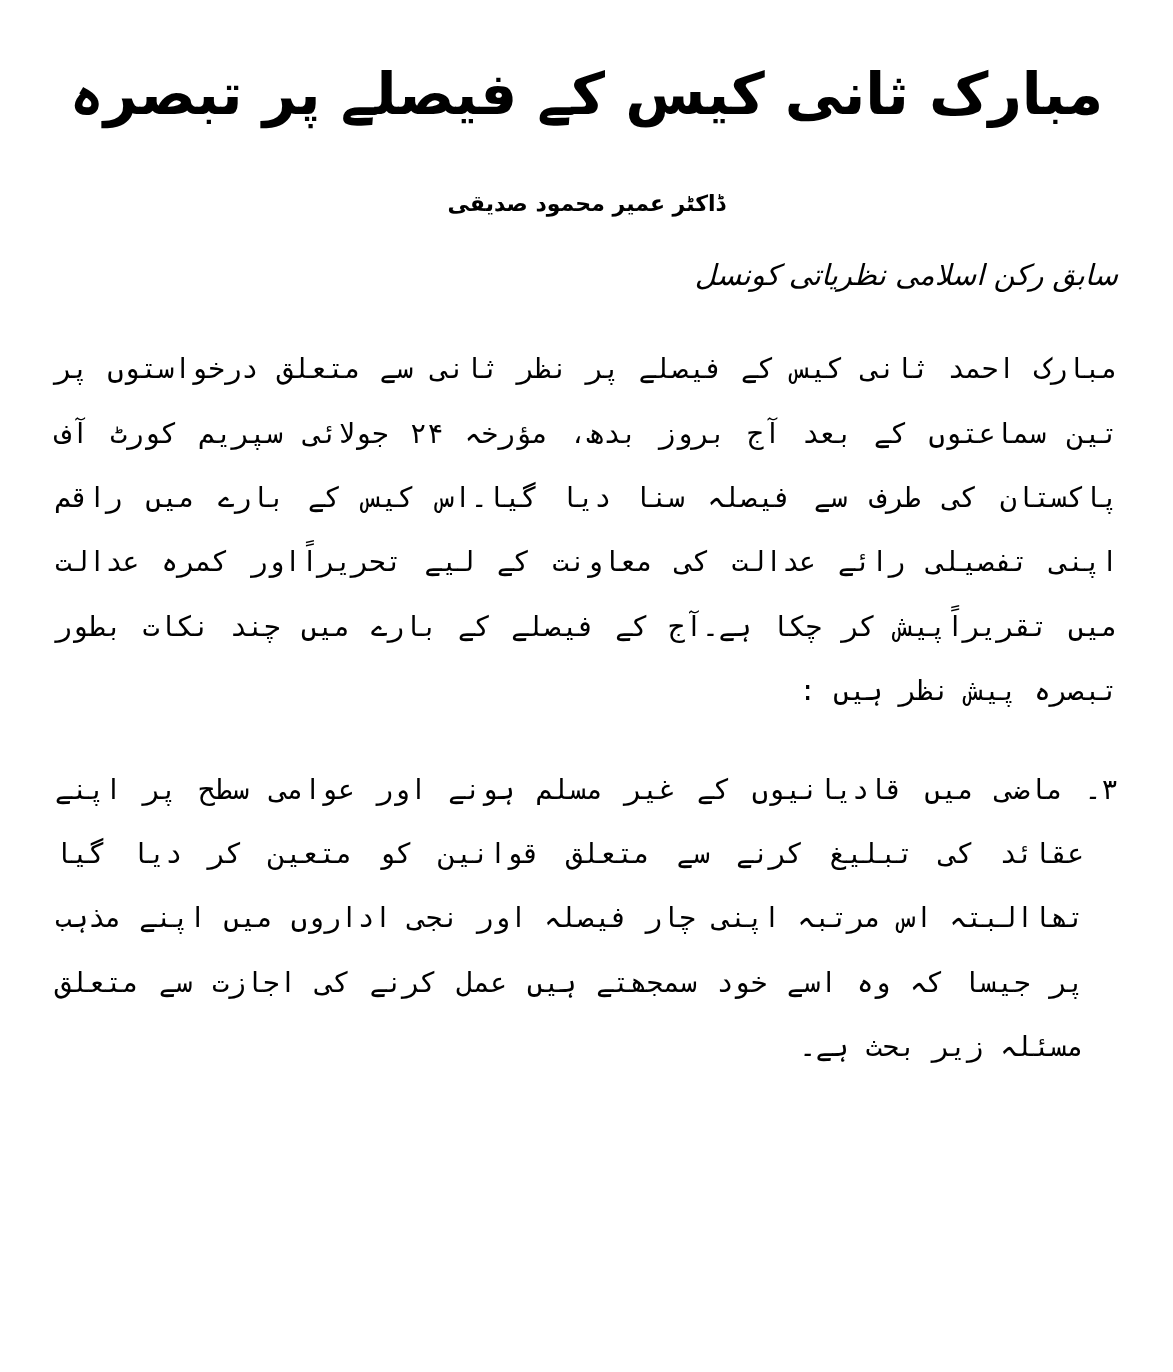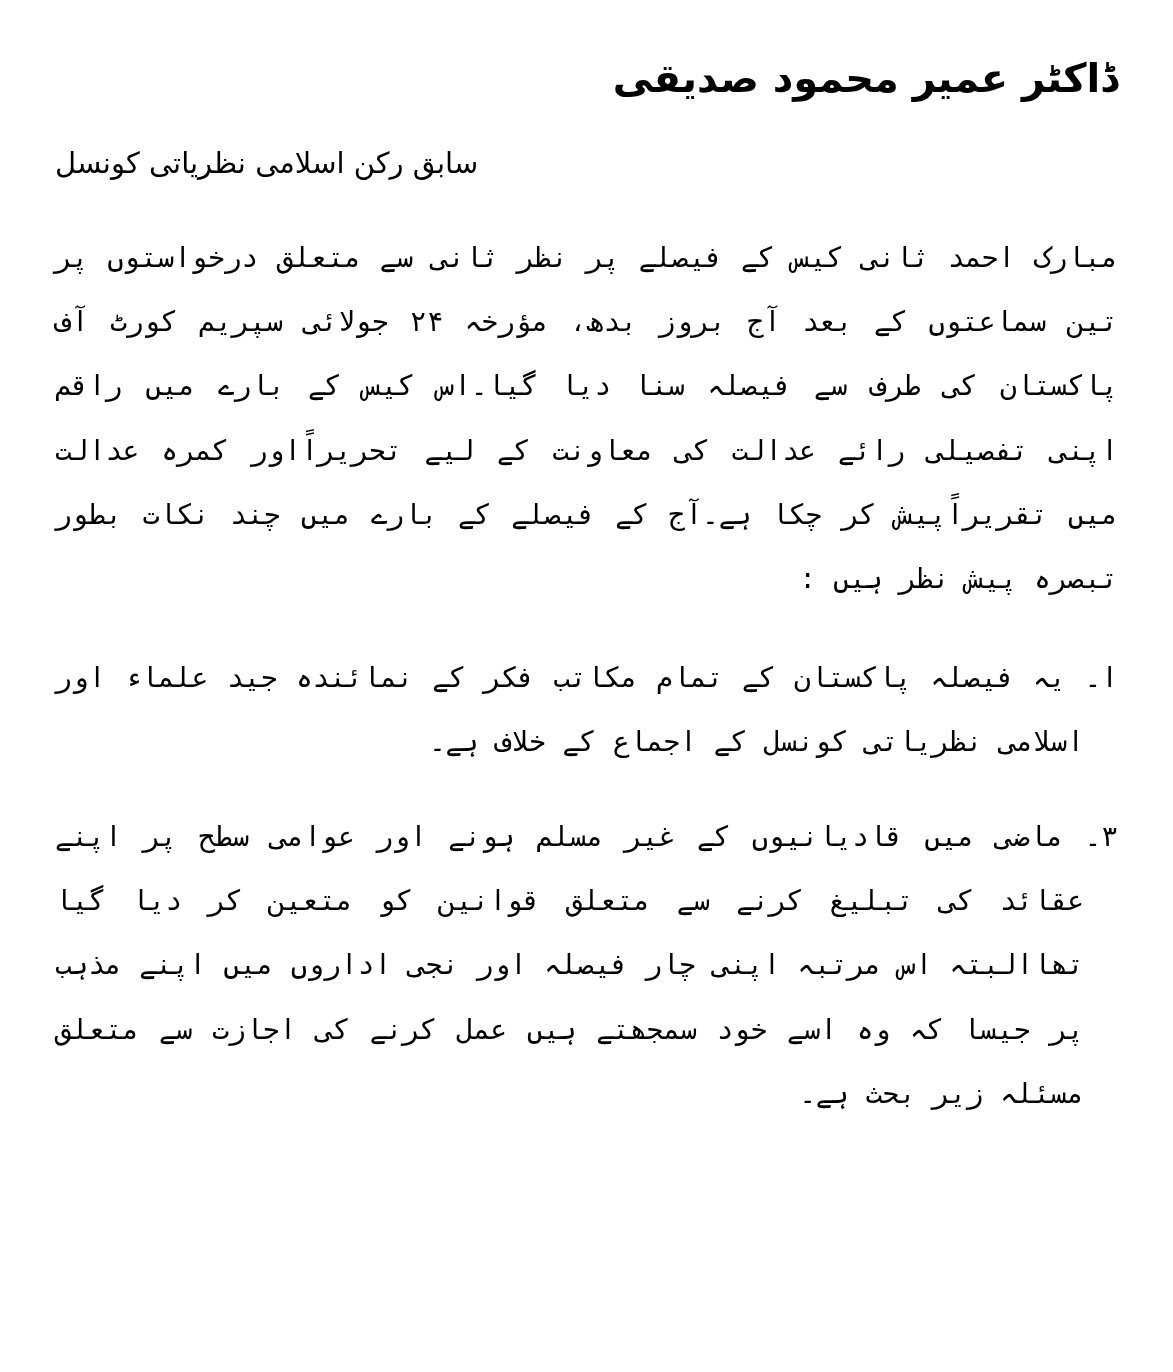--- a/index.html
+++ b/index.html
@@ -22,32 +22,33 @@
   }
   .title {
     font-size: 58px;
     font-weight: bold;
     text-align: center;
     margin: 0 0 46px 0;
     line-height: 1.6;
     letter-spacing: 0;
   }
   .byline {
-    font-size: 40px;
+    font-size: 22px;
     font-weight: bold;
-    text-align: right;
+    text-align: center;
     margin: 0 0 34px 0;
     line-height: 1.5;
   }
   .byline-role {
     font-size: 29px;
     font-weight: normal;
-    text-align: left;
+    text-align: right;
     margin: 0 0 42px 0;
     line-height: 1.5;
+    font-style: italic;
   }
   p.body-par {
     font-size: 28px;
     line-height: 2.3;
     text-align: justify;
     margin: 0 0 30px 0;
     font-family: Liberation Mono, monospace;
   }
   p.intro {
     margin-bottom: 34px;
@@ -59,25 +60,25 @@
   }
   .point-number {
     font-weight: normal;
   }
 </style>
 </head>
 <body>
 
 <div class="page">
 
+  <h1 class="title">مبارک ثانی کیس کے فیصلے پر تبصرہ</h1>
 
   <div class="byline">ڈاکٹر عمیر محمود صدیقی</div>
 
   <div class="byline-role">سابق رکن اسلامی نظریاتی کونسل</div>
 
   <p class="body-par intro">مبارک احمد ثانی کیس کے فیصلے پر نظر ثانی سے متعلق درخواستوں پر تین سماعتوں کے بعد آج بروز بدھ، مؤرخہ ۲۴ جولائی سپریم کورٹ آف پاکستان کی طرف سے فیصلہ سنا دیا گیا۔اس کیس کے بارے میں راقم اپنی تفصیلی رائے عدالت کی معاونت کے لیے تحریراًاور کمرہ عدالت میں تقریراًپیش کر چکا ہے۔آج کے فیصلے کے بارے میں چند نکات بطور تبصرہ پیش نظر ہیں :</p>
 
-  <p class="body-par point"><span class="point-number">ا۔</span> <span>یہ فیصلہ پاکستان کے تمام مکاتب فکر کے نمائندہ جید علماء اور اسلامی نظریاتی کونسل کے اجماع کے خلاف ہے۔</span></p>
 
 
   <p class="body-par point"><span class="point-number">۳۔</span> <span>ماضی میں قادیانیوں کے غیر مسلم ہونے اور عوامی سطح پر اپنے عقائد کی تبلیغ کرنے سے متعلق قوانین کو متعین کر دیا گیا تھاالبتہ اس مرتبہ اپنی چار فیصلہ اور نجی اداروں میں اپنے مذہب پر جیسا کہ وہ اسے خود سمجھتے ہیں عمل کرنے کی اجازت سے متعلق مسئلہ زیر بحث ہے۔</span></p>
 
 </div>
 
 </body></html>

